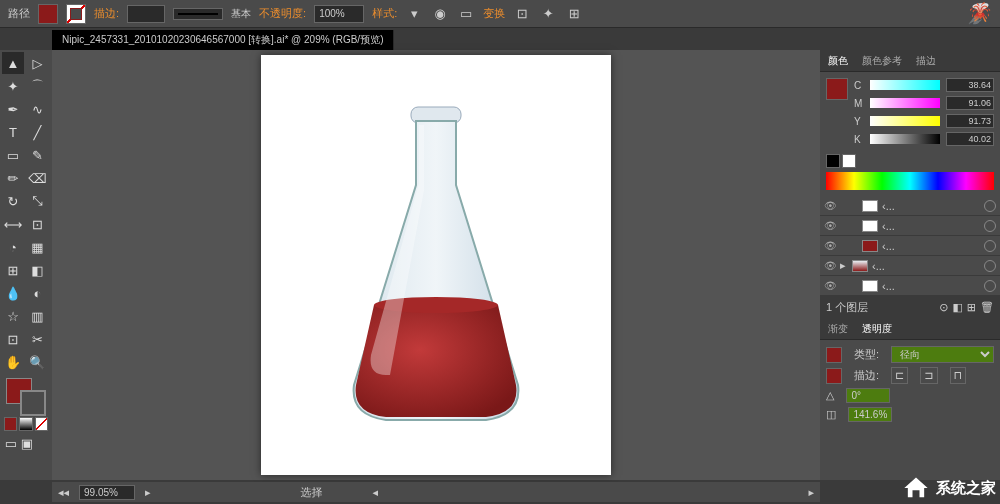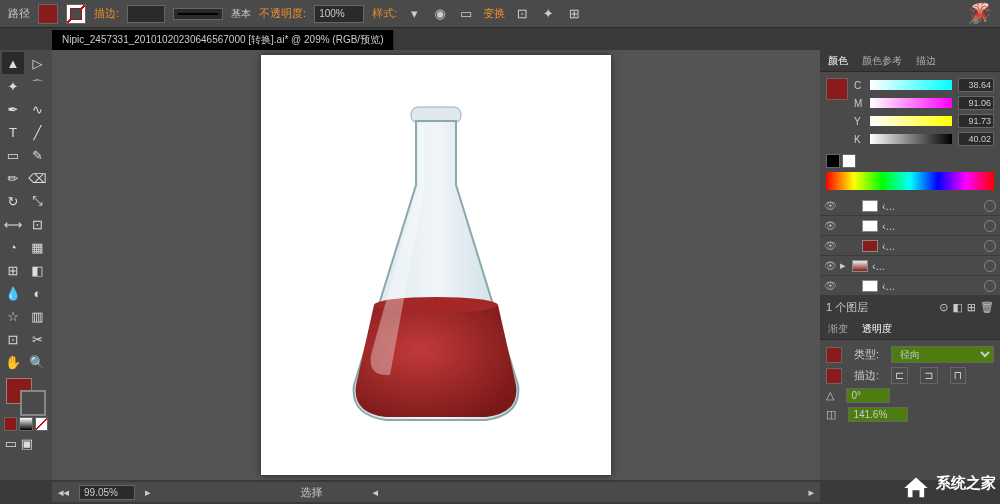--- a/index.html
+++ b/index.html
@@ -33,38 +33,38 @@
 .panel-header{display:flex;background:#3a3a3a;height:22px;align-items:center;padding:0 4px;gap:6px;border-bottom:1px solid #2a2a2a}
 .panel-tab{font-size:10px;color:#aaa;padding:2px 4px;cursor:pointer}
 .panel-tab.active{color:#fff}
 .color-panel{padding:6px;background:#4a4a4a}
 .cmyk-row{display:flex;align-items:center;gap:6px;margin-bottom:4px}
 .cmyk-label{width:10px;font-size:10px}
 .cmyk-slider{flex:1;height:10px;background:linear-gradient(90deg,#fff,#000);position:relative;cursor:pointer}
 .cmyk-slider.c{background:linear-gradient(90deg,#fff,#0ff)}
 .cmyk-slider.m{background:linear-gradient(90deg,#fff,#f0f)}
 .cmyk-slider.y{background:linear-gradient(90deg,#fff,#ff0)}
-.cmyk-val{width:36px;background:#2a2a2a;border:1px solid #666;font-size:9px;padding:1px 2px;text-align:right}
+.cmyk-val{width:48px;background:#2a2a2a;border:1px solid #666;font-size:9px;padding:1px 2px;text-align:right}
 .color-preview{display:flex;gap:2px;margin-bottom:4px}
 .color-preview div{width:22px;height:22px;border:1px solid #666}
 .spectrum{height:18px;background:linear-gradient(90deg,#f00,#ff0,#0f0,#0ff,#00f,#f0f,#f00);margin-top:4px;cursor:crosshair}
 .layer-row{display:flex;align-items:center;height:20px;padding:0 4px;gap:4px;border-bottom:1px solid #3a3a3a;cursor:pointer;font-size:9px}
 .eye{width:12px;height:12px;font-size:10px;color:#aaa}
 .layer-thumb{width:16px;height:12px;background:#fff;border:1px solid #888}
 .layer-thumb.red{background:#8b1a1a}
 .layer-thumb.grad{background:linear-gradient(180deg,#e8eef2,#8b1a1a)}
 .layer-footer{height:22px;display:flex;align-items:center;padding:0 6px;font-size:9px;background:#3a3a3a;gap:4px}
 .layer-icons{margin-left:auto;display:flex;gap:4px}
 .layer-icons span{font-size:11px;cursor:pointer}
 .trans-panel{padding:6px;background:#4a4a4a}
 .trans-row{display:flex;align-items:center;gap:12px;margin-bottom:4px;font-size:10px}
 .trans-select{background:#4d7c0f;border:1px solid #666;color:#ccc;padding:1px 4px;flex:1;font-size:10px}
 .bottom-status{left:52px;right:180px;display:flex;align-items:center;position:absolute;bottom:2px;height:20px;background:#4a4a4a;padding:0 6px;gap:10px;font-size:10px}
 .status-input{background:#2a2a2a;border:1px solid #666;padding:1px 4px;width:56px;font-size:10px}
-.watermark{position:absolute;right:4px;bottom:2px;display:flex;align-items:flex-start;gap:6px;z-index:100}
+.watermark{position:absolute;right:4px;bottom:2px;display:flex;align-items:center;gap:6px;z-index:100}
 .wm-house{width:28px;height:28px}
 .wm-text{font-size:15px;color:#fff;font-weight:bold}
 .volcano{position:absolute;right:6px;top:2px;font-size:22px}
 .target-ring{width:12px;height:12px;border:1px solid #888;border-radius:50%;margin-left:auto}
 .tiny-swatch{width:16px;height:16px;background:#8b1a1a;border:1px solid #666}
 </style>
 </head>
 <body>
 
 <div class="top-bar">
@@ -263,21 +263,21 @@
         <span style="border:1px solid #666;padding:1px 3px">⊏</span>
         <span style="border:1px solid #666;padding:1px 3px">⊐</span>
         <span style="border:1px solid #666;padding:1px 3px">⊓</span>
       </div>
       <div class="trans-row">
         <span>△</span>
         <input class="trans-select" style="width: 44px; flex: 0 0 auto;" value="0°">
       </div>
       <div class="trans-row">
         <span>◫</span>
-        <input class="trans-select" style="width: 60px; flex: 0 0 auto;" value="141.6%">
+        <input class="trans-select" style="width: 44px; flex: 0 0 auto;" value="141.6%">
       </div>
     </div>
   </div>
 </div>
 
 <div class="bottom-status">
   <span>◂◂</span>
   <input class="status-input" value="99.05%" style="">
   <span>▸</span>
   <span style="margin-left:140px">选择</span>

